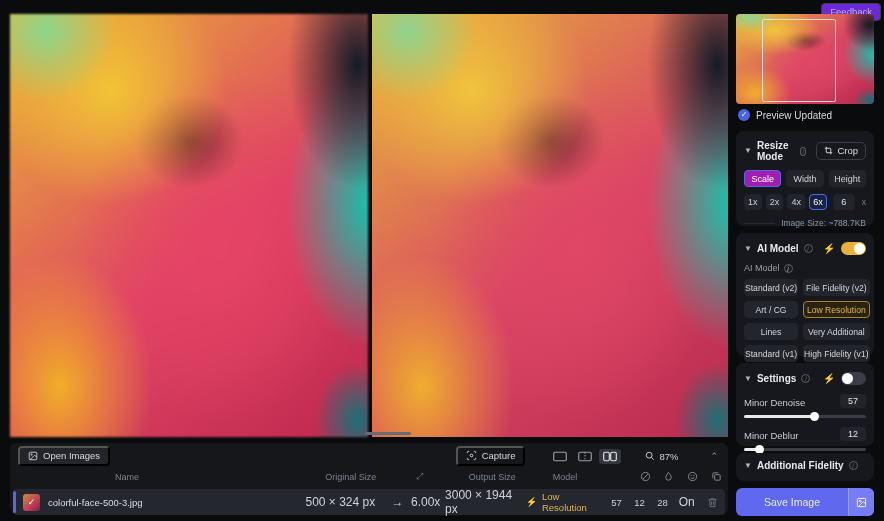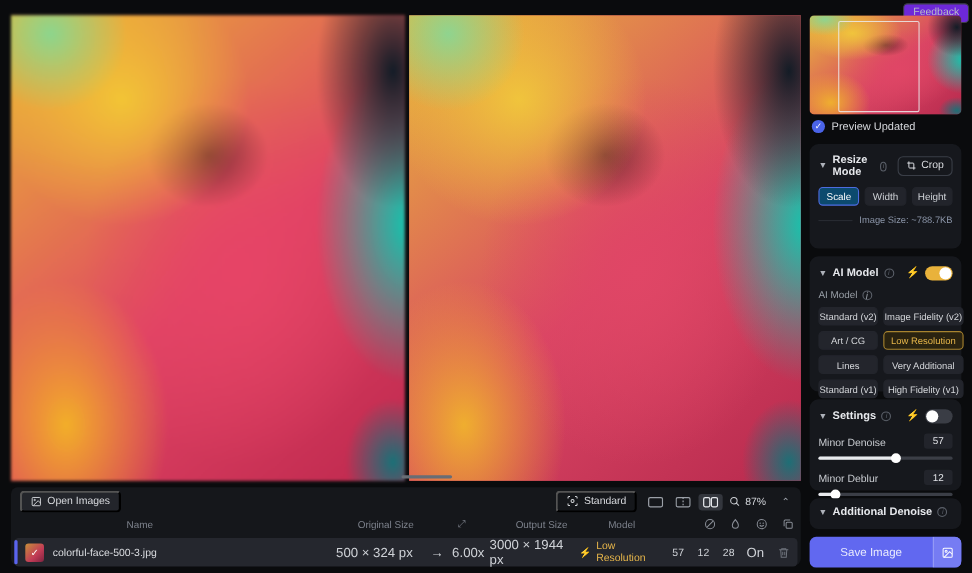--- a/index.html
+++ b/index.html
@@ -63,21 +63,21 @@
     color:#5a5f68; font-size:6.5px; line-height:8px; text-align:center; font-style:italic; }
   .spacer{ flex:1; }
 
   .cropbtn{ display:flex; align-items:center; gap:4px; border:1px solid #3a3e47;
     border-radius:5px; padding:2px 7px 3px; background:transparent; color:#dcdee2;
     font-size:9.5px; cursor:pointer; }
 
   .tabs{ display:flex; gap:5px; margin-top:8px; }
   .tab{ flex:1; height:17px; border-radius:4px; background:#22242b; border:1px solid #22242b;
     color:#cfd2d7; font-size:9px; display:flex; align-items:center; justify-content:center; cursor:pointer; }
-  .tab.active{ background:#0c4a6e; border-color:#4d6ce0; color:#fff; }
+  .tab.active{ background:#a21caf; border-color:#4d6ce0; color:#fff; }
 
   .scales{ display:flex; gap:4px; margin-top:7px; align-items:center; }
   .sc{ width:22px; height:16px; border-radius:4px; background:#22242b; border:1px solid #22242b;
     color:#cfd2d7; font-size:9px; display:flex; align-items:center; justify-content:center; cursor:pointer; }
   .sc.active{ background:#172343; border-color:#4d6ce0; color:#fff; }
   .custom{ margin-left:2px; width:28px; height:16px; border-radius:4px; background:#22242b;
     color:#e2e4e8; font-size:9px; display:flex; align-items:center; justify-content:center; }
   .sfx{ color:#797e87; font-size:8.5px; margin-left:3px; }
 
   .fsrow{ display:flex; align-items:center; gap:6px; margin-top:8px; }
@@ -113,21 +113,21 @@
   .savebtn{ position:absolute; left:0; top:488px; width:138px; height:28px; display:flex;
     border-radius:6px; overflow:hidden; cursor:pointer; background:#6168f0; }
   .savemain{ flex:1; display:flex; align-items:center; justify-content:center;
     color:#e8eafd; font-size:10.5px; }
   .saveico{ width:26px; background:#767cf3; border-left:1px solid rgba(255,255,255,0.25);
     display:flex; align-items:center; justify-content:center; color:#fff; }
 
   
   .bottombar{ position:absolute; left:10px; top:443px; width:718px; height:71px;
     background:#15171b; border-radius:6px; }
-  .bb-top{ display:flex; align-items:center; height:22px; padding:4px 10px 0 8px; gap:0; }
+  .bb-top{ display:flex; align-items:center; height:22px; padding:4px 10px 0 8px; gap:18px; }
   .smallbtn{ display:flex; align-items:center; gap:5px; background:#23252b; border-radius:4px;
     padding:2px 8px 3px; color:#d9dbdf; font-size:9.5px; cursor:pointer; }
   .viewgrp{ display:flex; align-items:center; gap:3px; margin-left:6px; }
   .vbtn{ width:22px; height:15px; border-radius:3px; display:flex; align-items:center;
     justify-content:center; color:#9ba0a8; cursor:pointer; }
   .vbtn.sel{ background:#33363d; color:#e6e8ec; }
   .zoomgrp{ display:flex; align-items:center; gap:4px; margin-left:6px; color:#cfd2d7; }
   .zoomgrp .pct{ font-size:9.5px; }
   .collapse{ margin-left:14px; color:#9ba0a8; cursor:pointer; font-size:9px; }
 
@@ -197,20 +197,28 @@
               </svg>
           </span>
           <span>Crop</span>
         </button>
       </div>
       <div class="tabs">
         <div class="tab active">Scale</div>
         <div class="tab">Width</div>
         <div class="tab">Height</div>
       </div>
+      <div class="scales">
+        <div class="sc">1x</div>
+        <div class="sc">2x</div>
+        <div class="sc">4x</div>
+        <div class="sc active">6x</div>
+        <div class="custom">6</div>
+        <span class="sfx">x</span>
+      </div>
       <div class="fsrow">
         <div class="fsline"></div>
         <span class="fsize">Image Size: ~788.7KB</span>
       </div>
     </div>
 
     <div class="panel p-ai">
       <div class="phead">
         <span class="chev">▼</span>
         <span class="ttl">AI Model</span>
@@ -220,21 +228,21 @@
         <div class="toggle on">
             <div class="knob"></div>
           </div>
       </div>
       <div class="ailabel">
         <span>AI Model</span>
         <span class="info">i</span>
       </div>
       <div class="mgrid">
         <div class="mbtn">Standard (v2)</div>
-        <div class="mbtn">Image Fidelity (v2)</div>
+        <div class="mbtn">File Fidelity (v2)</div>
         <div class="mbtn">Art / CG</div>
         <div class="mbtn selected">Low Resolution</div>
         <div class="mbtn">Lines</div>
         <div class="mbtn">Very Additional</div>
         <div class="mbtn">Standard (v1)</div>
         <div class="mbtn">High Fidelity (v1)</div>
       </div>
     </div>
 
     <div class="panel p-set">
@@ -268,21 +276,21 @@
         <div class="track">
           <div class="sl-fill" style="width: 12%;"></div>
             <div class="sl-knob" style="left: calc(12% - 4px);"></div>
         </div>
       </div>
     </div>
 
     <div class="panel p-add">
       <div class="phead">
         <span class="chev">▼</span>
-        <span class="ttl">Additional Denoise</span>
+        <span class="ttl">Additional Fidelity</span>
         <span class="info">i</span>
       </div>
     </div>
 
     <div class="savebtn">
       <div class="savemain">Save Image</div>
       <div class="saveico">
         <svg width="11" height="11" viewBox="0 0 24 24" fill="none" stroke="currentColor" stroke-width="2">
             <rect x="3" y="3" width="18" height="18" rx="2"></rect>
             <circle cx="9" cy="9" r="2"></circle>
@@ -308,21 +316,21 @@
       <button class="smallbtn" style="background:transparent;">
         <span>
           <svg width="11" height="11" viewBox="0 0 24 24" fill="none" stroke="currentColor" stroke-width="2">
               <path d="M3 7V5a2 2 0 0 1 2-2h2"></path>
               <path d="M17 3h2a2 2 0 0 1 2 2v2"></path>
               <path d="M21 17v2a2 2 0 0 1-2 2h-2"></path>
               <path d="M7 21H5a2 2 0 0 1-2-2v-2"></path>
               <circle cx="12" cy="12" r="3"></circle>
             </svg>
         </span>
-        <span>Standard</span>
+        <span>Capture</span>
       </button>
       <div class="viewgrp">
         <div class="vbtn">
           <svg width="14" height="11" viewBox="0 0 20 14" fill="none" stroke="currentColor" stroke-width="1.6">
               <rect x="1" y="1" width="18" height="12" rx="2"></rect>
             </svg>
         </div>
         <div class="vbtn">
           <svg width="14" height="11" viewBox="0 0 20 14" fill="none" stroke="currentColor" stroke-width="1.6">
               <rect x="1" y="1" width="18" height="12" rx="2"></rect>

